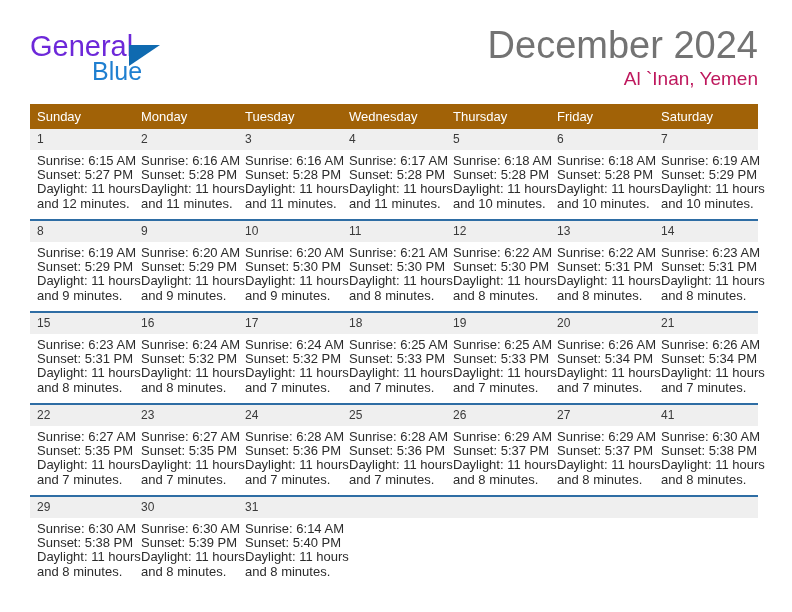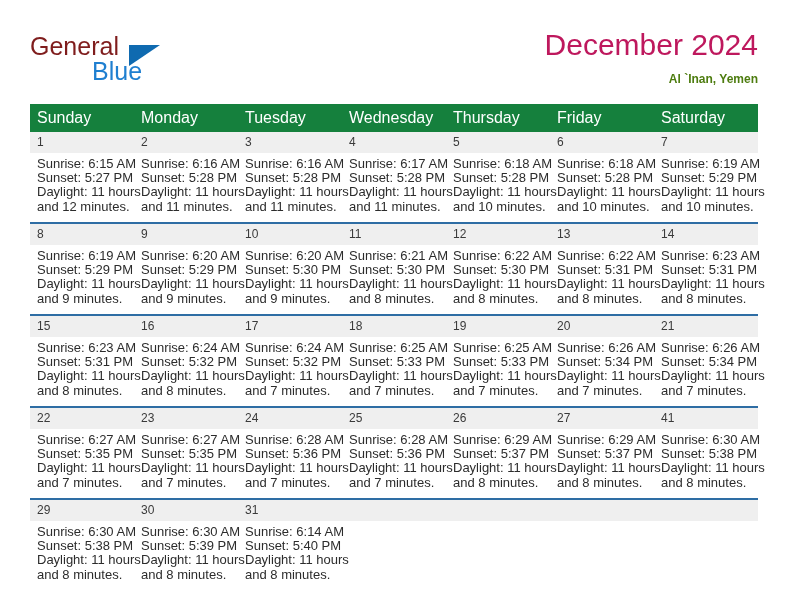--- a/index.html
+++ b/index.html
@@ -36,23 +36,23 @@
     position: absolute;
     left: 0;
     top: 6px;
     width: 230px;
     height: 58px;
   }
   .brand-general {
     position: absolute;
     left: 0;
     top: 0;
-    font-size: 25px;
+    font-size: 29px;
     letter-spacing: 0px;
-    color: #7f1d1d;
+    color: #6d28d9;
     line-height: 28px;
     font-weight: 400;
   }
   .brand-blue {
     position: absolute;
     left: 62px;
     top: 25px;
     font-size: 25px;
     color: #1f7fd0;
     line-height: 28px;
@@ -68,49 +68,49 @@
     border-bottom: 21px solid transparent;
   }
 
   .title-block {
     position: absolute;
     right: 0;
     top: 0;
     text-align: right;
   }
   .cal-title {
-    font-size: 30px;
+    font-size: 38px;
+    font-weight: 400;
+    color: #737373;
+    line-height: 38px;
+    white-space: nowrap;
+  }
+  .cal-subtitle {
+    font-size: 19px;
     font-weight: 400;
     color: #be185d;
-    line-height: 38px;
-    white-space: nowrap;
-  }
-  .cal-subtitle {
-    font-size: 12px;
-    font-weight: 700;
-    color: #4d7c0f;
     line-height: 22px;
     margin-top: 4px;
     white-space: nowrap;
   }
 
   
   .calendar {
     position: absolute;
     left: 30px;
     top: 104px;
     width: 728px;
     border-collapse: collapse;
     table-layout: fixed;
   }
 
   .calendar th {
-    background: #15803d;
+    background: #a16207;
     color: #ffffff;
-    font-size: 16px;
+    font-size: 13px;
     font-weight: 400;
     text-align: left;
     padding: 5px 0 5px 7px;
     height: 13px;
     border: 0;
   }
 
   .calendar td {
     vertical-align: top;
     padding: 0;

